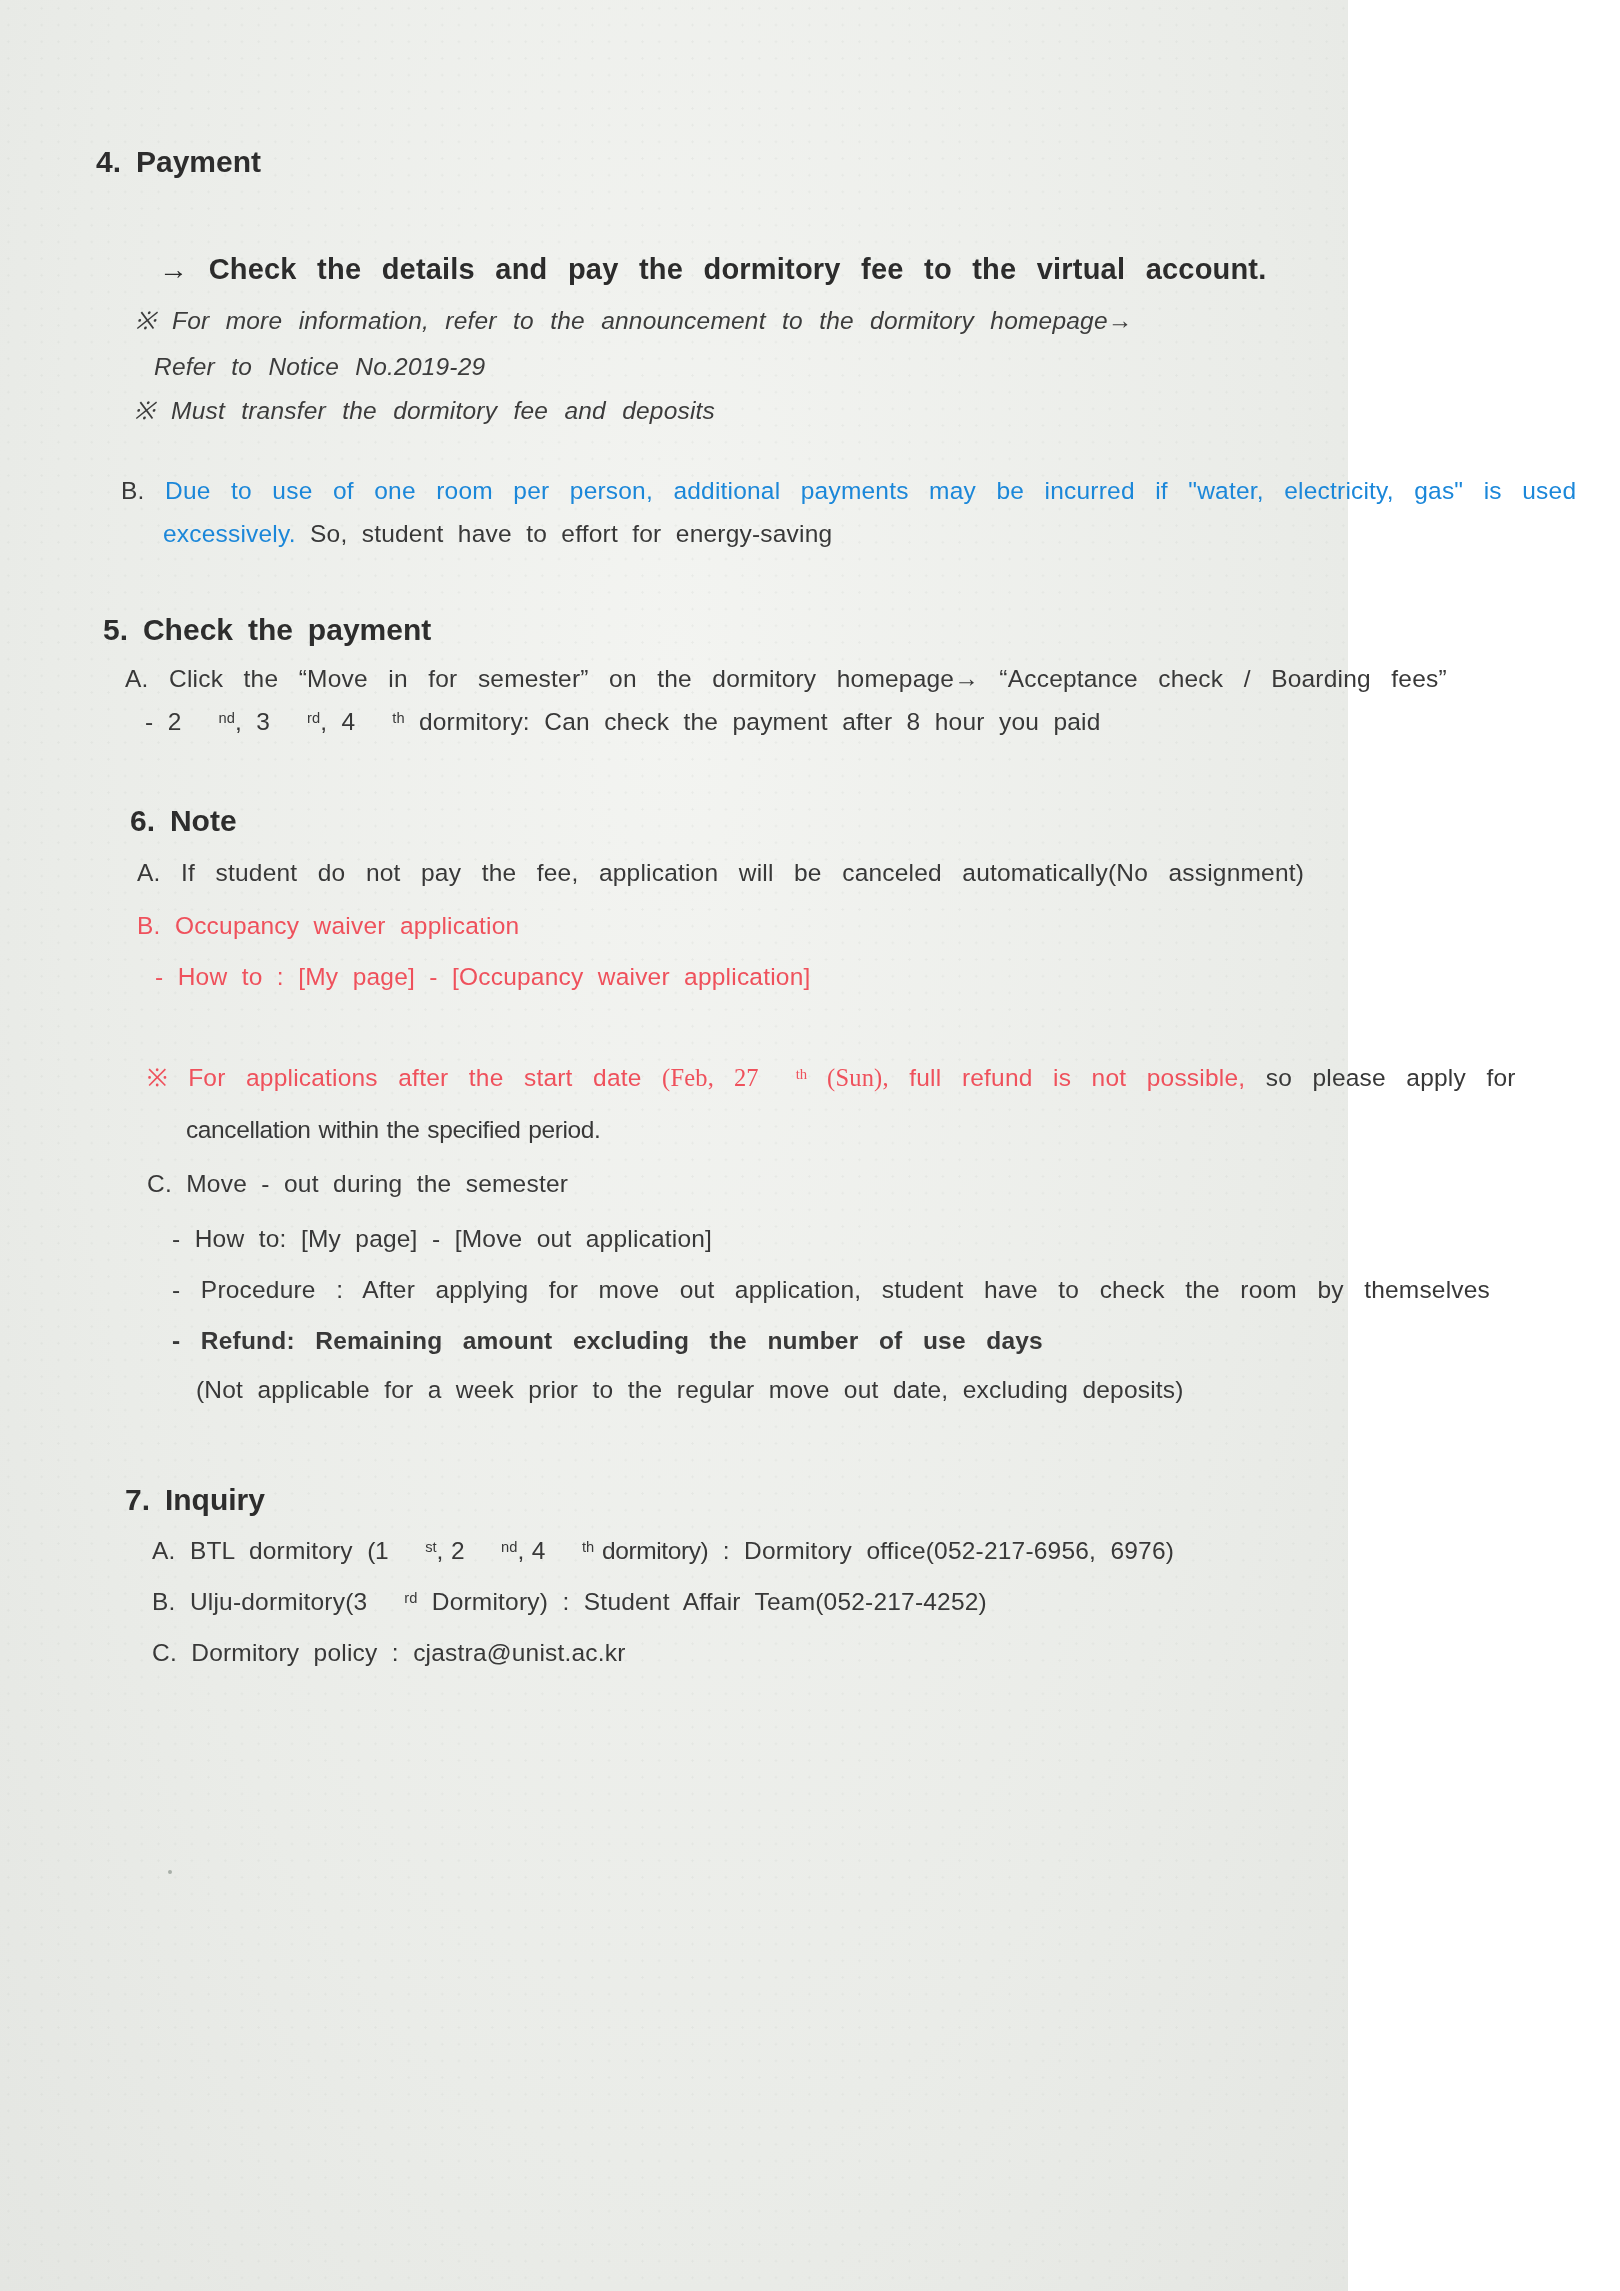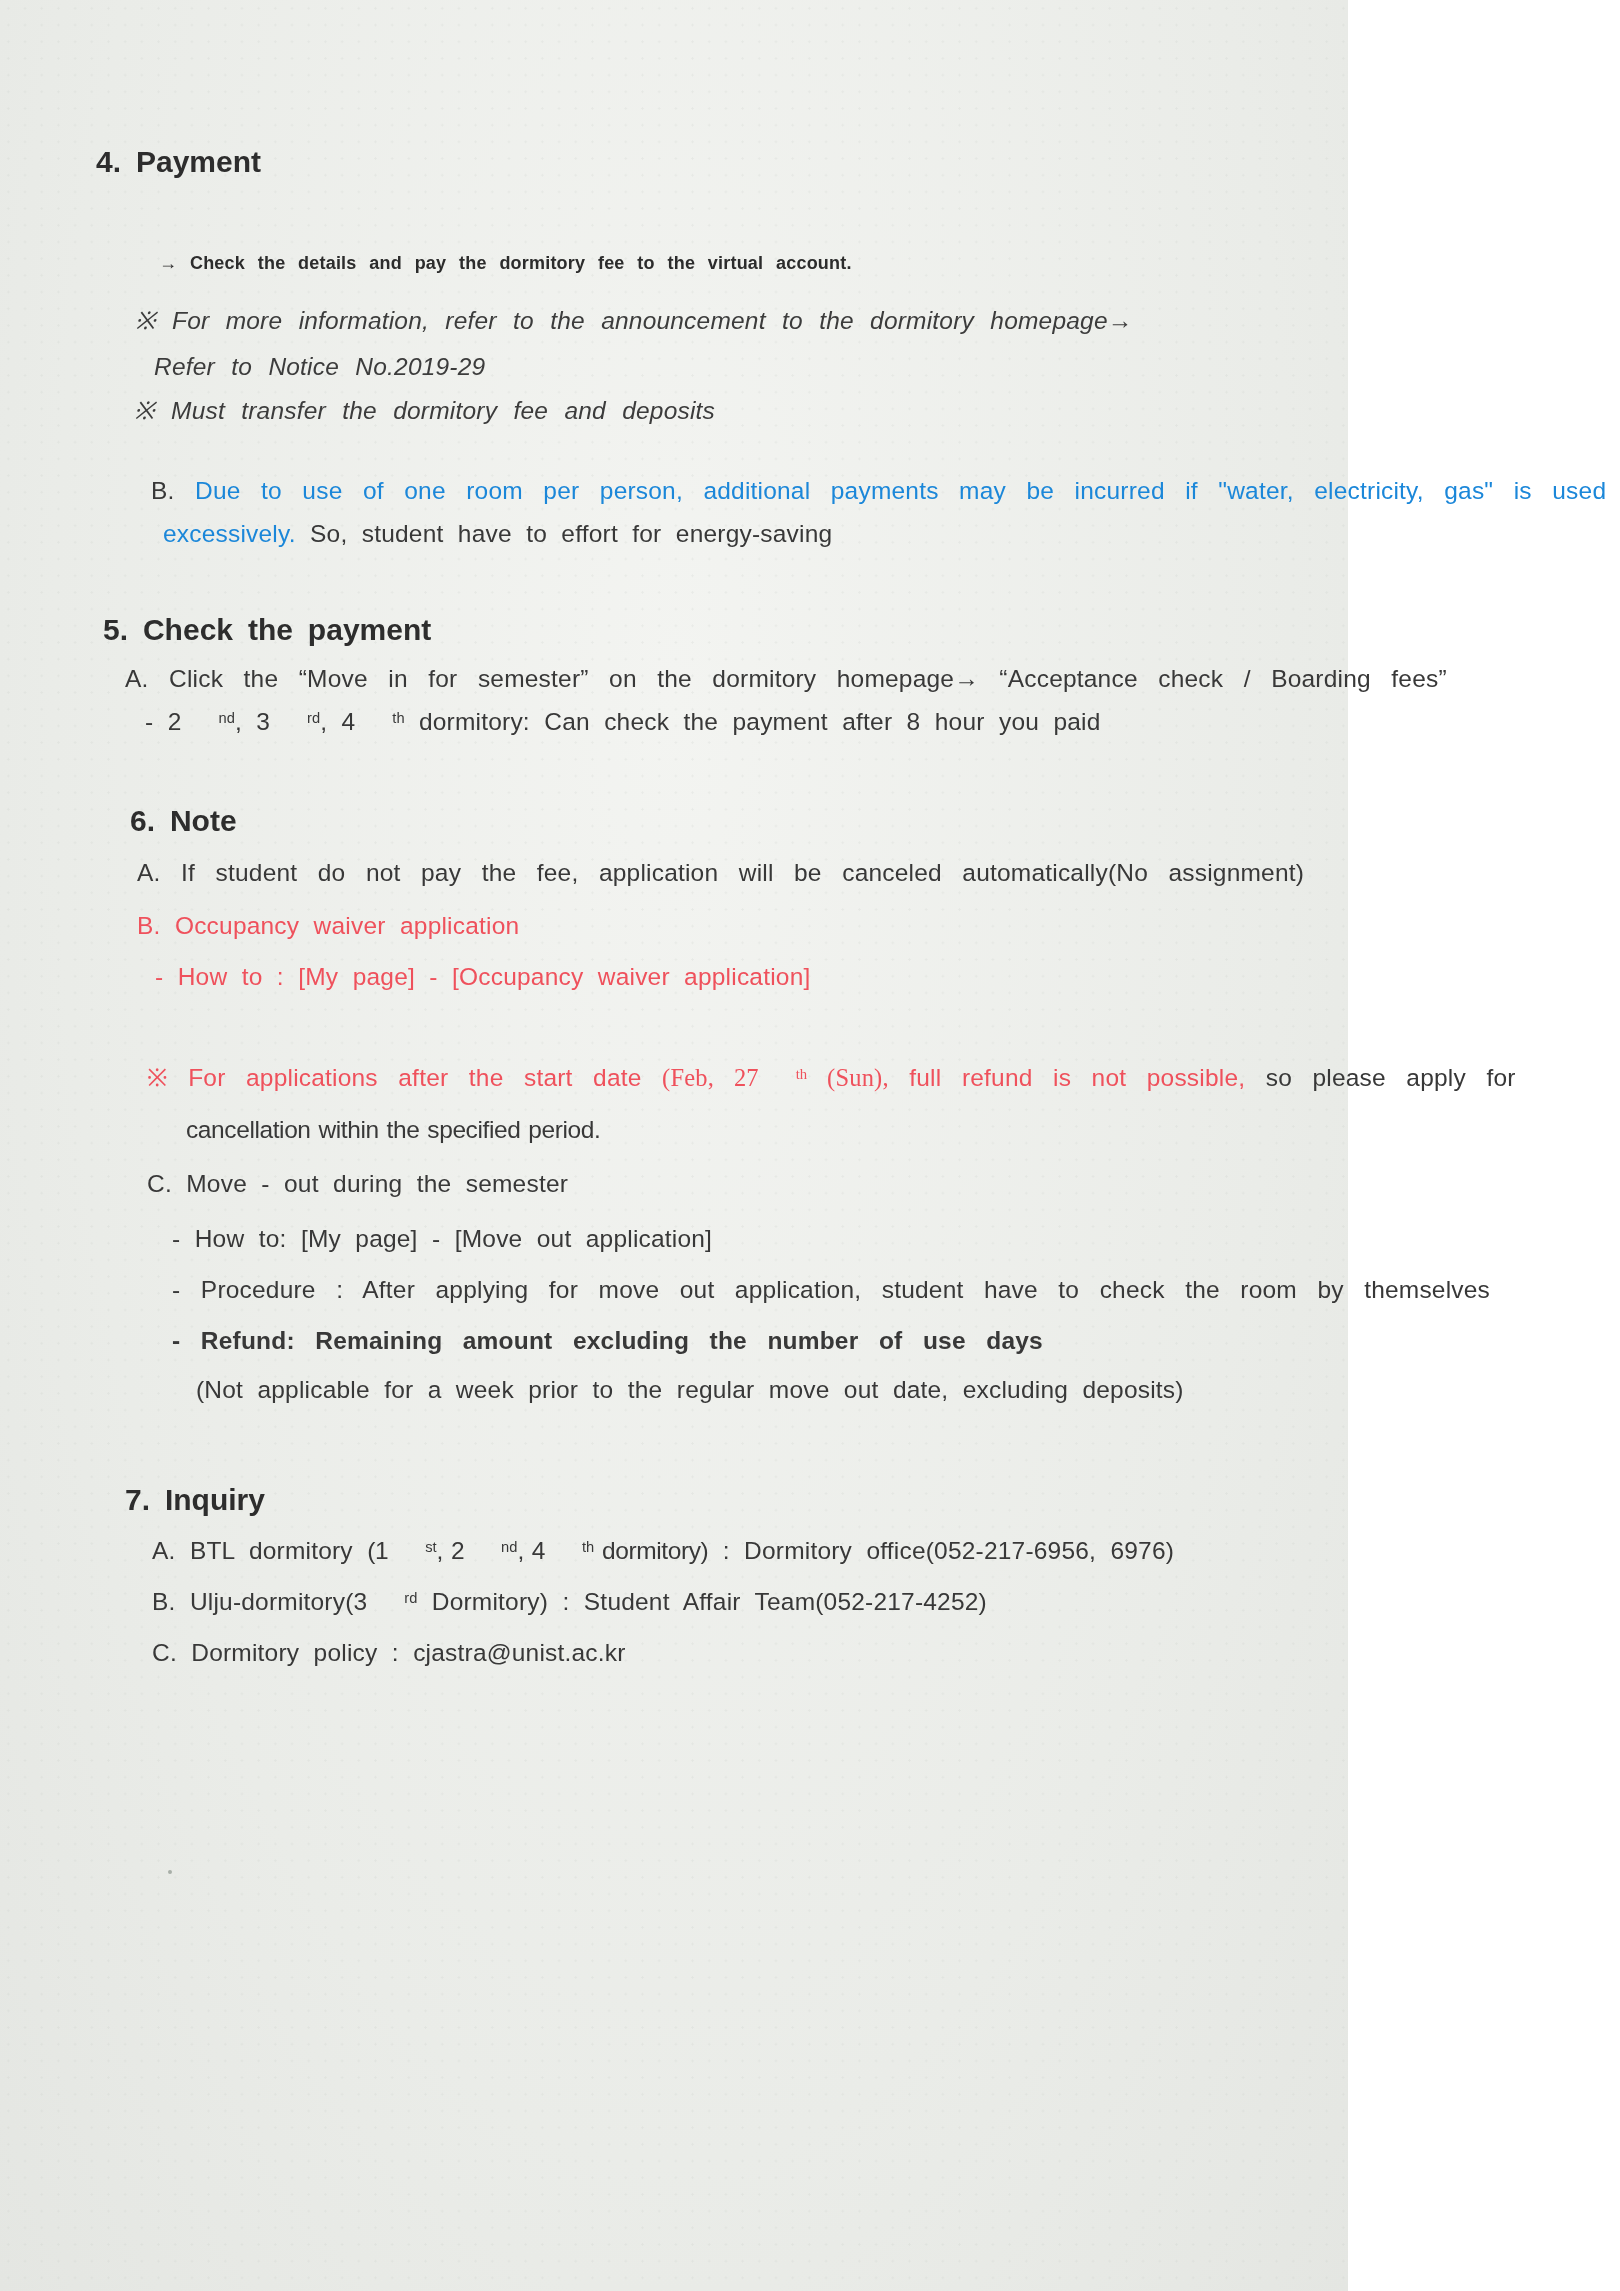--- a/index.html
+++ b/index.html
@@ -26,21 +26,21 @@
     color:#383838;
   }
   .line.heading{
     font-size:30px;
     font-weight:bold;
     color:#2d2d2d;
     word-spacing:0.22em;
     letter-spacing:0;
   }
   .line.bigbold{
-    font-size:18px;
+    font-size:29px;
     font-weight:bold;
     color:#2c2c2c;
     word-spacing:0.42em;
   }
   .line.italic{
     font-style:italic;
     word-spacing:0.38em;
     color:#3c3c3c;
   }
   .line.wide{word-spacing:0.55em;}
@@ -67,21 +67,21 @@
 <body>
 
 <main id="page">
   <div class="speck"></div>
 
 <div class="line heading" style="left: 96px; top: 145px;"><span class="seg">4. Payment</span></div>
     <div class="line bigbold" style="left: 159px; top: 253px;"><span class="seg">→  Check the details and pay the dormitory fee to the virtual account.</span></div>
     <div class="line italic" style="left: 135px; top: 307px;"><span class="seg">※ For more information, refer to the announcement to the dormitory homepage→</span></div>
     <div class="line italic" style="left: 154px; top: 353px;"><span class="seg">Refer to Notice No.2019-29</span></div>
     <div class="line italic" style="left: 134px; top: 397px;"><span class="seg">※ Must transfer the dormitory fee and deposits</span></div>
-    <div class="line wide" style="left: 151px; top: 477px;"><span class="seg">B. </span><span class="seg blue">Due to use of one room per person, additional payments may be incurred if "water, electricity, gas" is used</span></div>
+    <div class="line wide" style="left: 121px; top: 477px;"><span class="seg">B. </span><span class="seg blue">Due to use of one room per person, additional payments may be incurred if "water, electricity, gas" is used</span></div>
     <div class="line" style="left: 163px; top: 520px;"><span class="seg blue">excessively.</span><span class="seg"> So, student have to effort for energy-saving</span></div>
     <div class="line heading" style="left: 103px; top: 613px;"><span class="seg">5. Check the payment</span></div>
     <div class="line wide" style="left: 125px; top: 665px;"><span class="seg">A.  Click the “Move in for semester” on the dormitory homepage→ “Acceptance check / Boarding fees”</span></div>
     <div class="line" style="left: 145px; top: 708px;"><span class="seg">- 2</span><span class="seg sup">nd</span><span class="seg">, 3</span><span class="seg sup">rd</span><span class="seg">, 4</span><span class="seg sup">th</span><span class="seg">  dormitory: Can check the payment after 8 hour you paid</span></div>
     <div class="line heading" style="left: 130px; top: 804px;"><span class="seg">6. Note</span></div>
     <div class="line wide" style="left: 137px; top: 859px;"><span class="seg">A. If student do not pay the fee, application will be canceled automatically(No assignment)</span></div>
     <div class="line" style="left: 137px; top: 912px;"><span class="seg red">B. Occupancy waiver application</span></div>
     <div class="line" style="left: 155px; top: 963px;"><span class="seg red">- How to : [My page] - [Occupancy waiver application]</span></div>
     <div class="line wide" style="left: 147px; top: 1064px;"><span class="seg red">※ For applications after the start date </span><span class="seg red serif">(Feb, 27</span><span class="seg red serif sup">th</span><span class="seg red serif"> (Sun),</span><span class="seg red"> full refund is not possible,</span><span class="seg">  so please  apply for</span></div>
     <div class="line" style="left: 186px; top: 1116px;"><span class="seg tight">cancellation within the specified period.</span></div>

